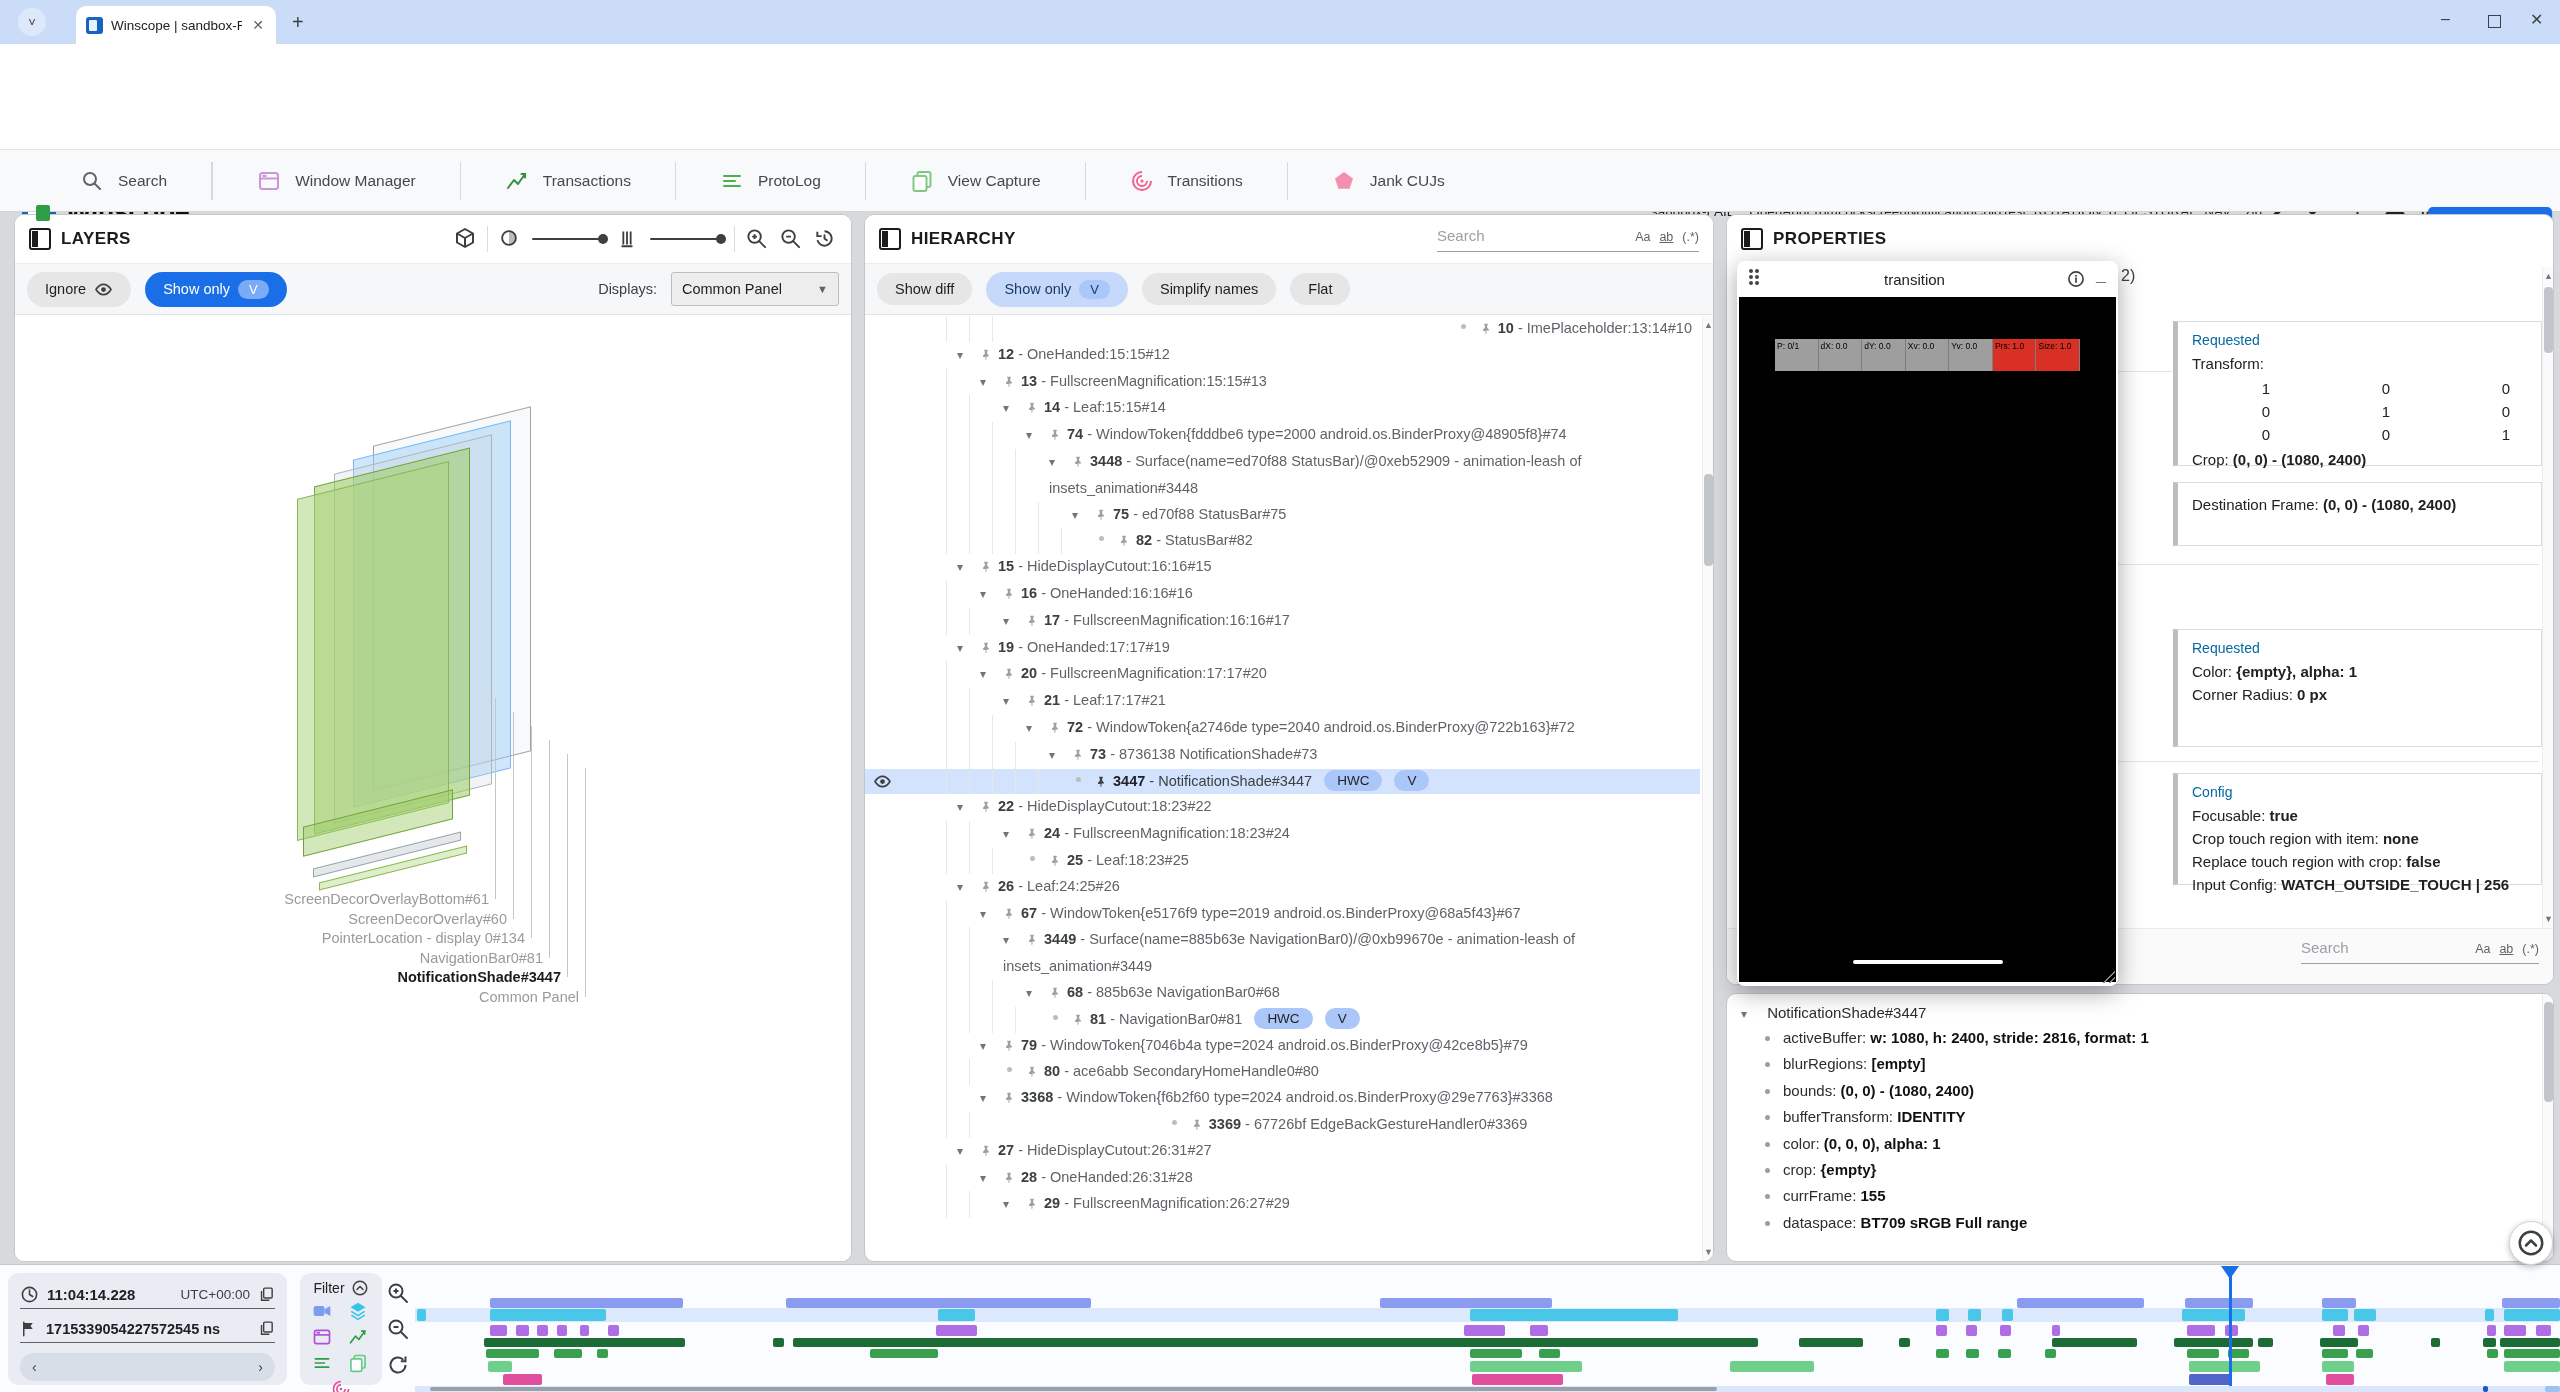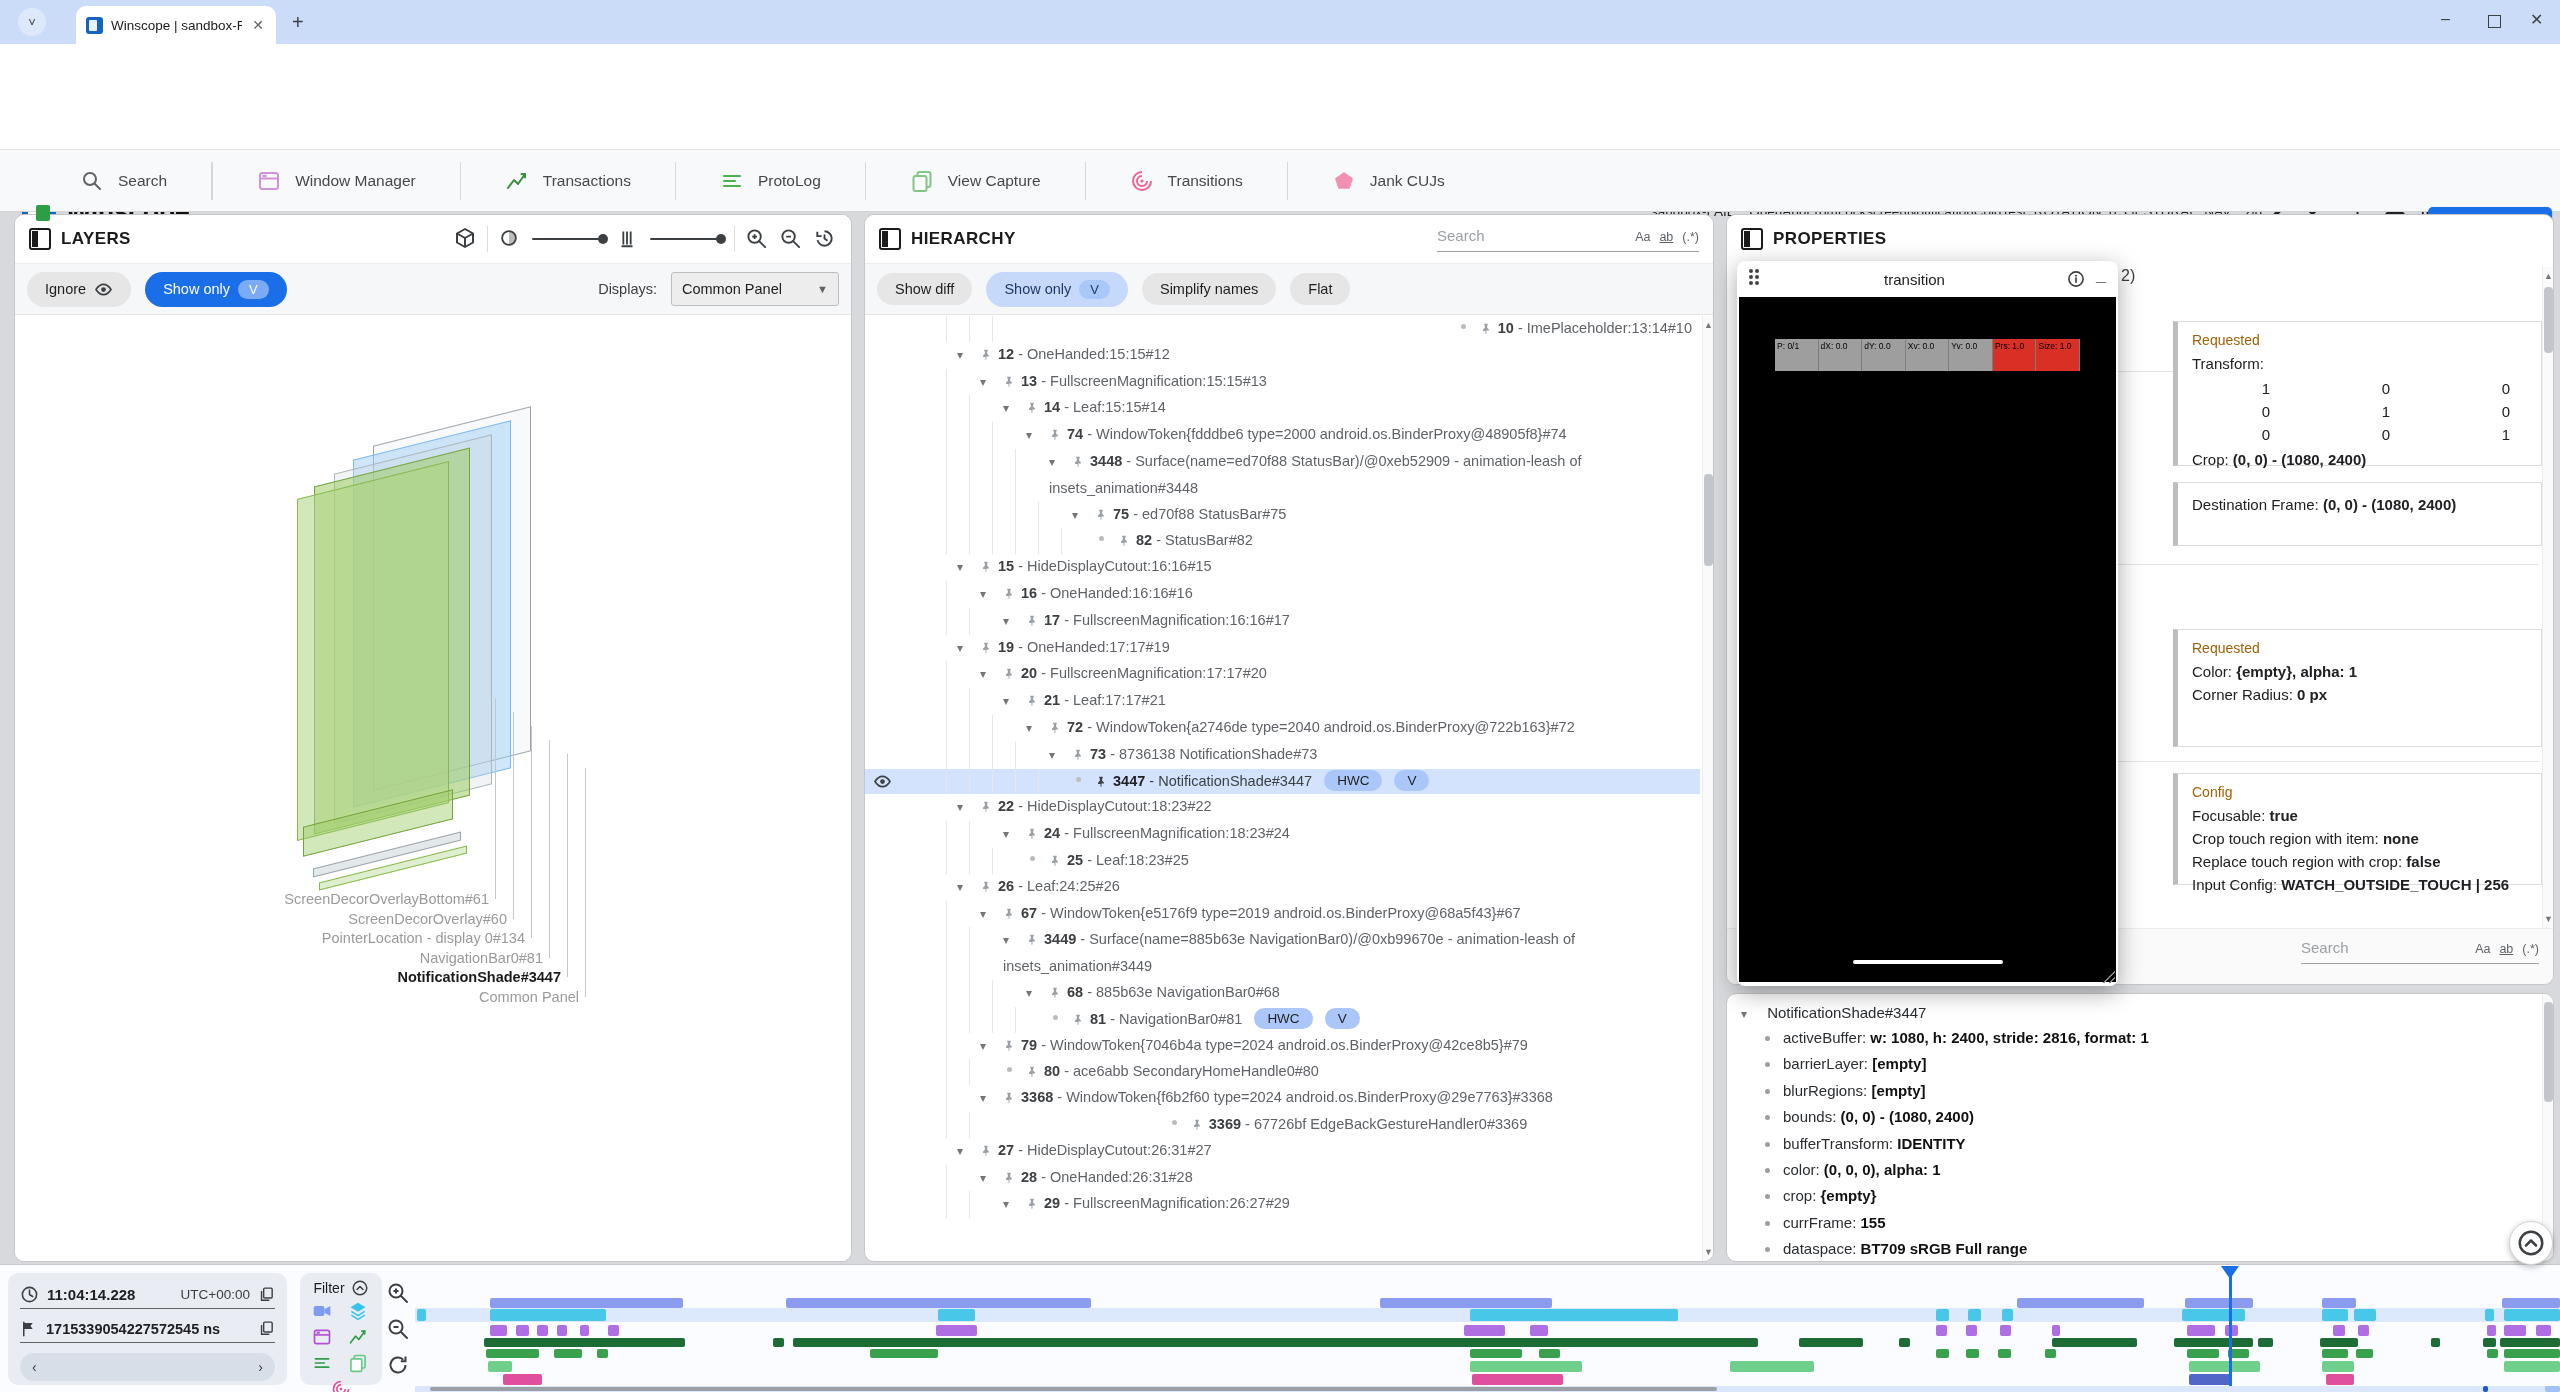--- a/index.html
+++ b/index.html
@@ -86,21 +86,21 @@
   .chip { display:inline-block; background:#abc7fa; color:#1f1f1f; border-radius:11px; padding:0px 13px; font-size:13.5px; margin-left:12px; line-height:21px; vertical-align:1px; }
   .eyew { position:absolute; left:8px; top:3px; }
 
   
   .sbar { position:absolute; width:11px; background:#fafafa; border-left:1px solid #ededed; }
   .sthumb { position:absolute; left:1px; width:9px; background:#c2c6cc; border-radius:4px; }
   .sarrow { position:absolute; left:0; width:11px; text-align:center; font-size:9px; color:#777; }
 
   
   .pcard { position:absolute; border:1px solid #dcdcdc; border-left:5px solid #bdbdbd; background:#fff; padding:10px 14px; font-size:15px; }
-  .pgroup { color:#a16207; font-size:14px; margin-bottom:4px; }
+  .pgroup { color:#0369a1; font-size:14px; margin-bottom:4px; }
   .pline { line-height:23px; }
   .pline .v { font-weight:700; }
   .mxgrid { display:grid; grid-template-columns:120px 120px 120px; line-height:23px; text-align:center; margin:2px 0 2px 14px; }
   .pdivider { position:absolute; height:1px; background:#e4e4e4; }
   .propsrow { line-height:26.4px; font-size:15px; color:#2a2d31; position:relative; padding-left:56px; }
   .propsrow::before { content:""; position:absolute; left:38px; top:11px; width:5px; height:5px; border-radius:50%; background:#9e9e9e; }
   .propsrow .v { font-weight:700; color:#111; }
 
   
   .twin { position:absolute; left:1737px; top:261px; width:381px; height:725px; background:#fff; border-radius:8px; box-shadow:0 6px 24px rgba(0,0,0,.35); z-index:30; }
@@ -640,21 +640,20 @@
   </div>
 </div>
 
 <div class="panel" style="left:1726px; top:993px; width:828px; height:269px;">
   <div style="padding:10px 0 0 14px; font-size:15px; color:#2a2d31;">
     <span class="exp">▾</span>
     <span>NotificationShade#3447</span>
   </div>
   <div id="protolist" style="margin-top:4px;">
       <div class="propsrow"><span>activeBuffer:</span> <span class="v">w: 1080, h: 2400, stride: 2816, format: 1</span></div>
-      <div class="propsrow"><span>barrierLayer:</span> <span class="v">[empty]</span></div>
       <div class="propsrow"><span>blurRegions:</span> <span class="v">[empty]</span></div>
       <div class="propsrow"><span>bounds:</span> <span class="v">(0, 0) - (1080, 2400)</span></div>
       <div class="propsrow"><span>bufferTransform:</span> <span class="v">IDENTITY</span></div>
       <div class="propsrow"><span>color:</span> <span class="v">(0, 0, 0), alpha: 1</span></div>
       <div class="propsrow"><span>crop:</span> <span class="v">{empty}</span></div>
       <div class="propsrow"><span>currFrame:</span> <span class="v">155</span></div>
       <div class="propsrow"><span>dataspace:</span> <span class="v">BT709 sRGB Full range</span></div>
     </div>
   <div class="sbar" style="top:0; bottom:0; right:0;">
     <div class="sthumb" style="top:8px; height:100px;"></div>

